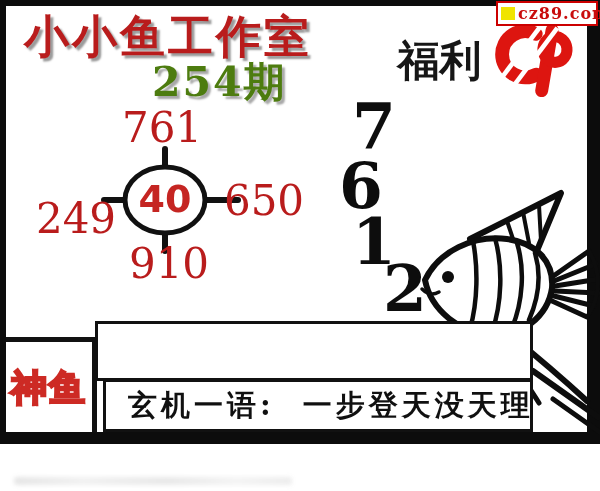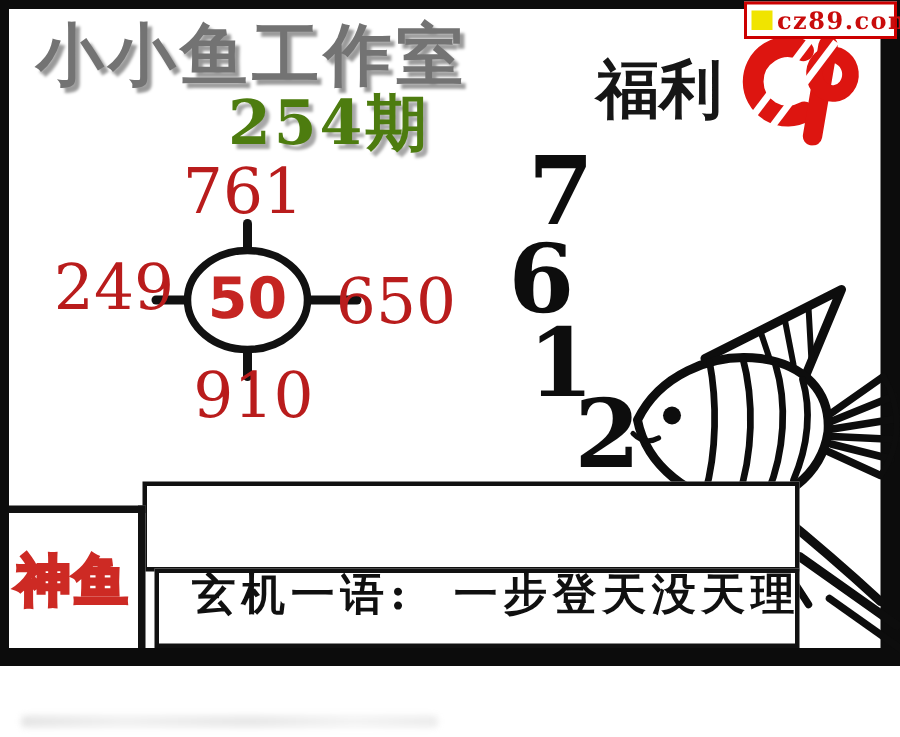--- a/index.html
+++ b/index.html
@@ -21,35 +21,35 @@
   #badge{
     left:496px;top:1px;width:102px;height:25px;box-sizing:border-box;
     background:#fff;border:2px solid #cc0000;z-index:6;
     display:flex;align-items:center;gap:3px;padding:0 3px;
   }
   #badge .sq{width:14px;height:13px;background:#f0e400;flex:0 0 auto;}
   #badge .txt{font-size:16px;font-weight:bold;color:#c90c0c;letter-spacing:1px;white-space:nowrap;}
 
   
   #studio-title{
-    left:24px;top:14px;z-index:2;font-size:45px;font-weight:bold;color:#737373;
+    left:24px;top:14px;z-index:2;font-size:45px;font-weight:bold;color:#b91c1c;
     letter-spacing:3px;white-space:nowrap;text-shadow:3px 3px 2px #9a9a9a;line-height:1;
   }
   #issue{
     left:152px;top:62px;z-index:2;font-size:41px;font-weight:bold;color:#4d7c0f;
     letter-spacing:2px;white-space:nowrap;text-shadow:3px 3px 2px #a8a8a8;line-height:1;
   }
 
   
   #brand{
     left:324px;top:24px;width:274px;height:74px;z-index:2;
     display:flex;align-items:center;justify-content:center;
   }
   #brand .bt{
-    font-family:Liberation Serif, serif;
+    font-family:Liberation Sans, sans-serif;
     font-size:42px;font-weight:bold;color:#161616;line-height:1;white-space:nowrap;margin-left:47px;
   }
   #brand svg{flex:0 0 auto;margin:-8px -3px 0 -3px;}
 
   
   .dnum{
     z-index:2;width:100px;text-align:center;font-size:42px;line-height:1.15;
     color:#b91c1c;white-space:nowrap;
   }
   #d-center{
@@ -81,21 +81,21 @@
   }
   .stamp-line{
     font-family:"DejaVu Sans","Liberation Sans",sans-serif;
     font-size:36px;font-weight:bold;line-height:43px;letter-spacing:2px;
     color:#cd2a24;-webkit-text-fill-color:#fff;-webkit-text-stroke:2.5px #cd2a24;
     white-space:nowrap;
   }
   #hint-box{
     left:103px;top:379px;width:430px;height:53px;box-sizing:border-box;
     background:#fff;border:3px solid #111;z-index:3;
-    display:flex;padding-left:22px;gap:28px;
+    display:flex;align-items:center;padding-left:22px;gap:28px;
   }
   #hint-box .ht{
     font-size:29px;font-weight:bold;color:#101010;letter-spacing:4px;
     line-height:1;white-space:nowrap;
   }
 
   
   #footer-smudge{
     left:14px;top:477px;width:278px;height:8px;z-index:1;opacity:.45;
     background:linear-gradient(90deg,#c6c6c6,#e0e0e0 25%,#cccccc 55%,#e6e6e6 80%,#d6d6d6);
@@ -133,24 +133,24 @@
 <svg class="abs" id="d-ring" width="148" height="114" viewBox="0 0 148 114">
   <g stroke="#111" stroke-width="6" stroke-linecap="round">
     <line x1="67" y1="5" x2="67" y2="24"></line>
     <line x1="67" y1="89" x2="67" y2="107"></line>
     <line x1="6" y1="56" x2="28" y2="56"></line>
     <line x1="107" y1="56" x2="140" y2="56"></line>
   </g>
   <ellipse cx="67" cy="56" rx="40" ry="33" fill="#fff" stroke="#111" stroke-width="5"></ellipse>
 </svg>
 <div class="abs dnum" style="left:112px;top:104px">761</div>
-<div class="abs dnum" style="left:26px;top:168px">249</div>
+<div class="abs dnum" style="left:26px;top:195px">249</div>
 <div class="abs dnum" style="left:214px;top:177px">650</div>
 <div class="abs dnum" style="left:119px;top:240px">910</div>
-<div class="abs" id="d-center">50</div>
+<div class="abs" id="d-center">40</div>
 
 <div class="abs digit" id="dig0">7</div>
 <div class="abs digit" id="dig1">6</div>
 <div class="abs digit" id="dig2">1</div>
 <div class="abs digit" id="dig3">2</div>
 
 <svg class="abs" id="fish" width="190" height="270" viewBox="0 0 190 270">
   <g fill="none" stroke="#0d0d0d" stroke-linecap="round" stroke-linejoin="round">
 
     <path d="M55,74 L146,28 L121,88" stroke-width="6" fill="#fff"></path>

